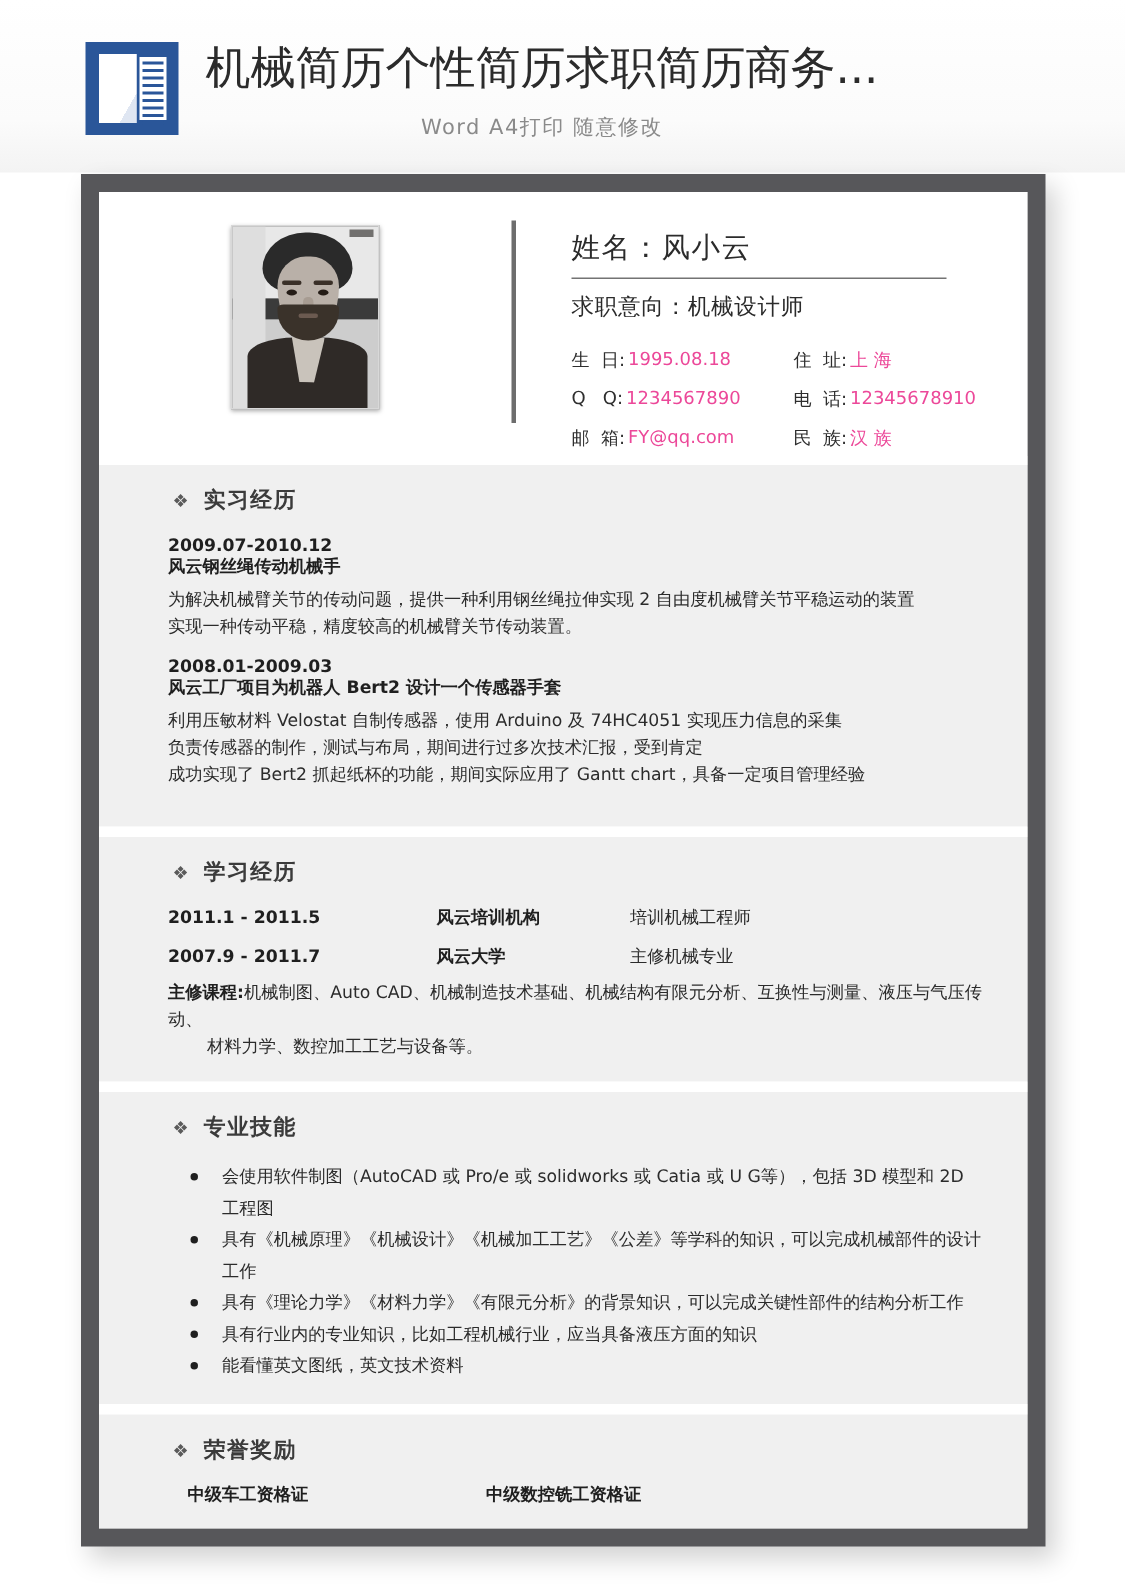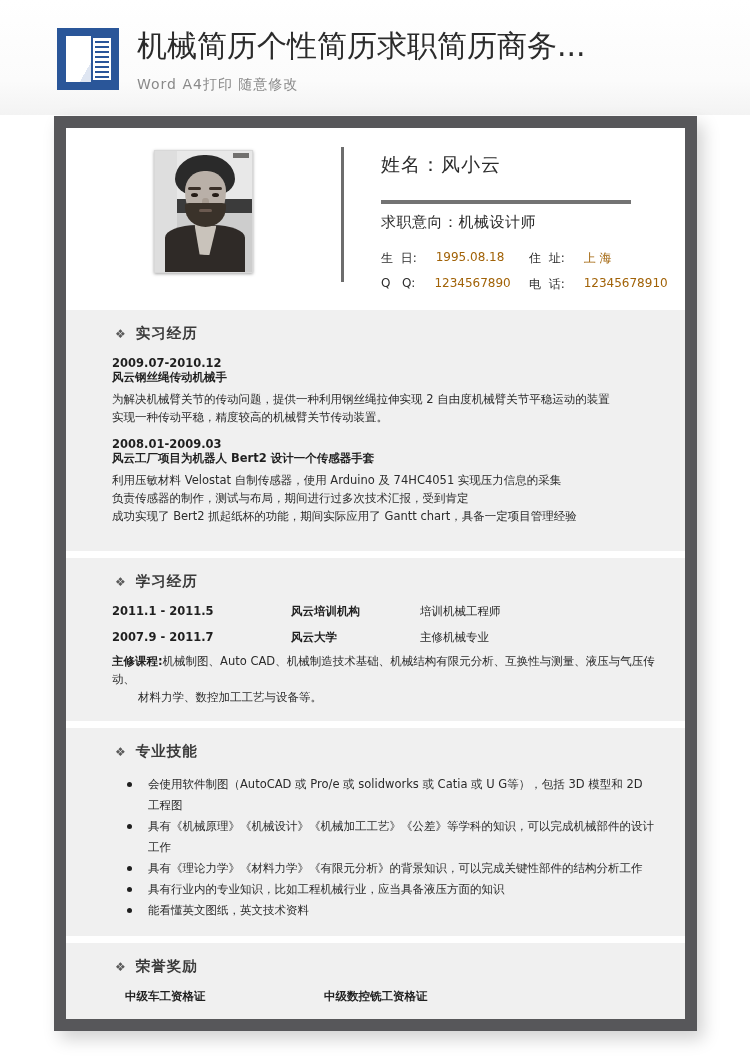--- a/index.html
+++ b/index.html
@@ -44,21 +44,21 @@
     position: absolute; left: 9px; top: 8px; width: 25px; height: 46px;
     background: linear-gradient(120deg, #ffffff 78%, #dfe6f2 78%);
   }
   .title-wrap { margin-left: 18px; }
   .banner-title {
     font-size: 30px; color: #2b2b2b; letter-spacing: 0px;
     line-height: 48px; white-space: nowrap; font-weight: normal;
     font-family: "DejaVu Sans", "Liberation Sans", sans-serif;
   }
   .banner-sub {
-    font-size: 14px; color: #8a8a8a; text-align: left;
+    font-size: 14px; color: #8a8a8a; text-align: center;
     margin-top: 6px; letter-spacing: 1px;
     font-family: "DejaVu Sans", "Liberation Sans", sans-serif;
   }
 
   
   .frame {
     position: absolute; left: 54px; top: 116px; width: 643px; height: 915px;
     background: #57575a;
     padding: 12px;
     box-shadow: 6px 8px 16px rgba(0,0,0,0.18);
@@ -128,34 +128,34 @@
   }
 
   .divider-v {
     width: 3px; align-self: stretch; background: #6d6d6d;
     margin: 19px 0 22px 0;
   }
 
   .info-col { flex: 1; padding: 24px 0 0 37px; }
   .name-row {
     font-size: 19px; color: #2b2b2b; letter-spacing: 1px;
-    padding-bottom: 22px; border-bottom: 4px solid #737373; width: 250px;
+    padding-bottom: 7px; border-bottom: 1px solid #737373; width: 250px;
     font-family: "DejaVu Sans", "Liberation Sans", sans-serif;
   }
   .intent-row {
     font-size: 15px; color: #2b2b2b; margin-top: 9px; letter-spacing: .5px;
     font-family: "DejaVu Sans", "Liberation Sans", sans-serif;
   }
   .kv-table { margin-top: 18px; width: 304px; font-size: 12px; color: #2e2e2e;
     font-family: "DejaVu Sans", "Liberation Sans", sans-serif; }
   .kv-row { display: flex; margin-bottom: 9px; }
   .kv-cell { display: flex; }
   .kv-cell.left { width: 148px; }
   .kv-key { white-space: pre; color: #2e2e2e; }
-  .kv-val { margin-left: 19px; color: #a16207; }
+  .kv-val { margin-left: 2px; color: #ec4899; }
 
   
   .sec { background: #f0f0f0; border-top: 7px solid #ffffff; position: relative; }
   .sec.first { border-top: 6px solid #ffffff; }
   .sec-title {
     display: flex; align-items: center; padding: 14px 0 0 49px;
     font-size: 14.5px; font-weight: bold; color: #3b3b3b; letter-spacing: 1px;
     font-family: "DejaVu Sans", "Liberation Sans", sans-serif;
   }
   .sec-title .dia { font-size: 12px; margin-right: 9px; color: #5a5a5a; font-weight: normal; }

